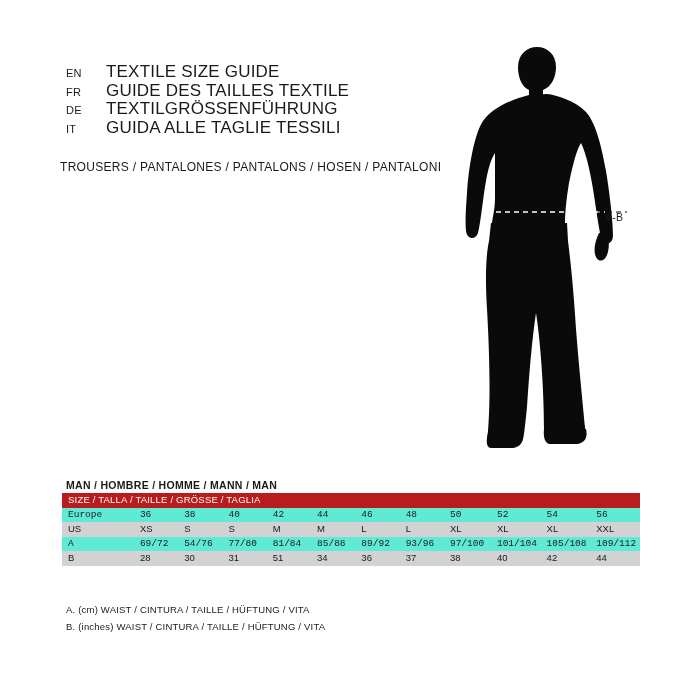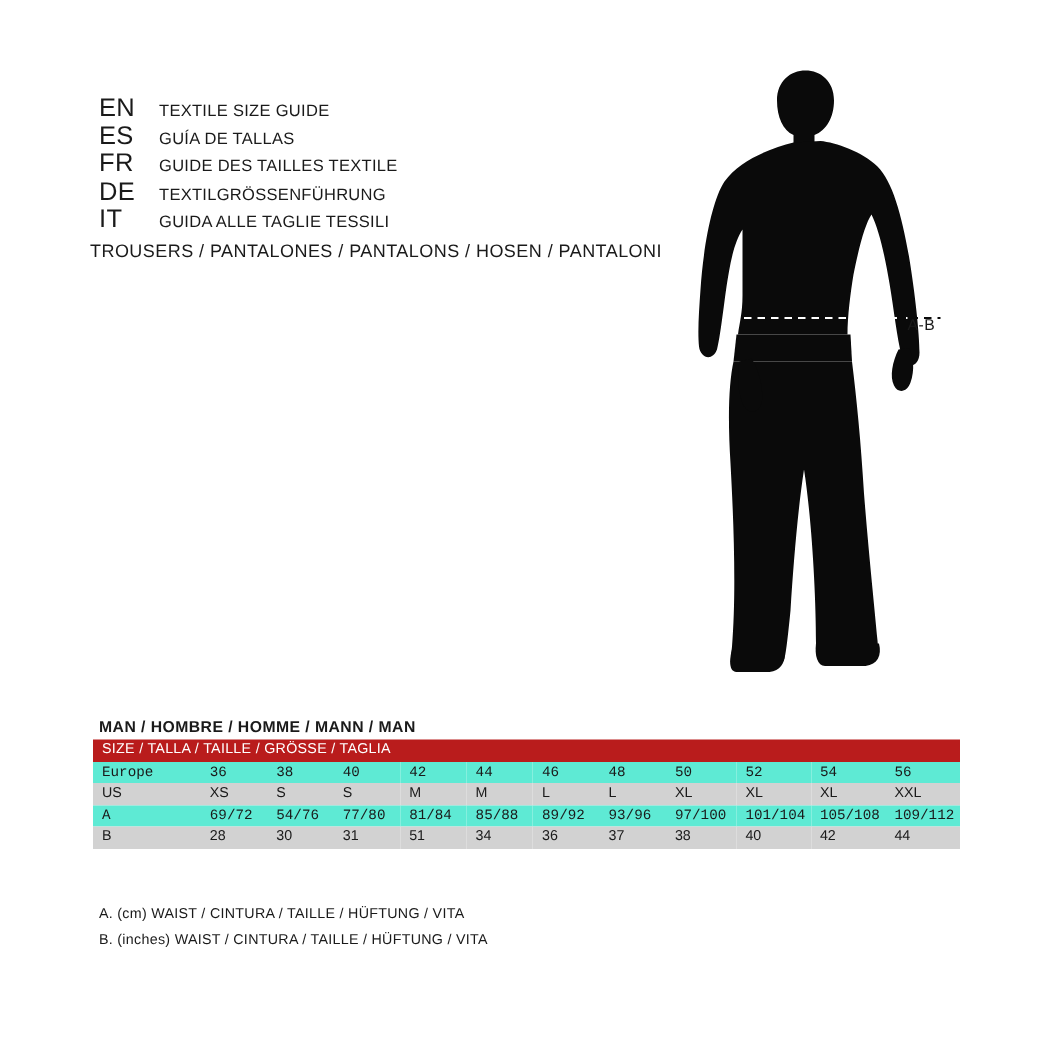--- a/index.html
+++ b/index.html
@@ -21,25 +21,25 @@
     top: 62px;
     width: 400px;
   }
   .lang-row {
     display: flex;
     align-items: baseline;
     height: 18.5px;
   }
   .lang-code {
     width: 40px;
+    font-size: 11px;
+    letter-spacing: 0.2px;
+  }
+  .lang-text {
     font-size: 17px;
-    letter-spacing: 0.2px;
-  }
-  .lang-text {
-    font-size: 11px;
     letter-spacing: 0.2px;
   }
 
   .garment-title {
     position: absolute;
     left: 60px;
     top: 160px;
     font-size: 12px;
     font-weight: normal;
     letter-spacing: 0.3px;
@@ -104,24 +104,20 @@
     line-height: 17px;
   }
 </style>
 </head>
 <body>
 
 <div class="lang-block">
   <div class="lang-row">
     <div class="lang-code">EN</div>
     <div class="lang-text">TEXTILE SIZE GUIDE</div>
-  </div>
-  <div class="lang-row">
-    <div class="lang-code">ES</div>
-    <div class="lang-text">GUÍA DE TALLAS</div>
   </div>
   <div class="lang-row">
     <div class="lang-code">FR</div>
     <div class="lang-text">GUIDE DES TAILLES TEXTILE</div>
   </div>
   <div class="lang-row">
     <div class="lang-code">DE</div>
     <div class="lang-text">TEXTILGRÖSSENFÜHRUNG</div>
   </div>
   <div class="lang-row">

